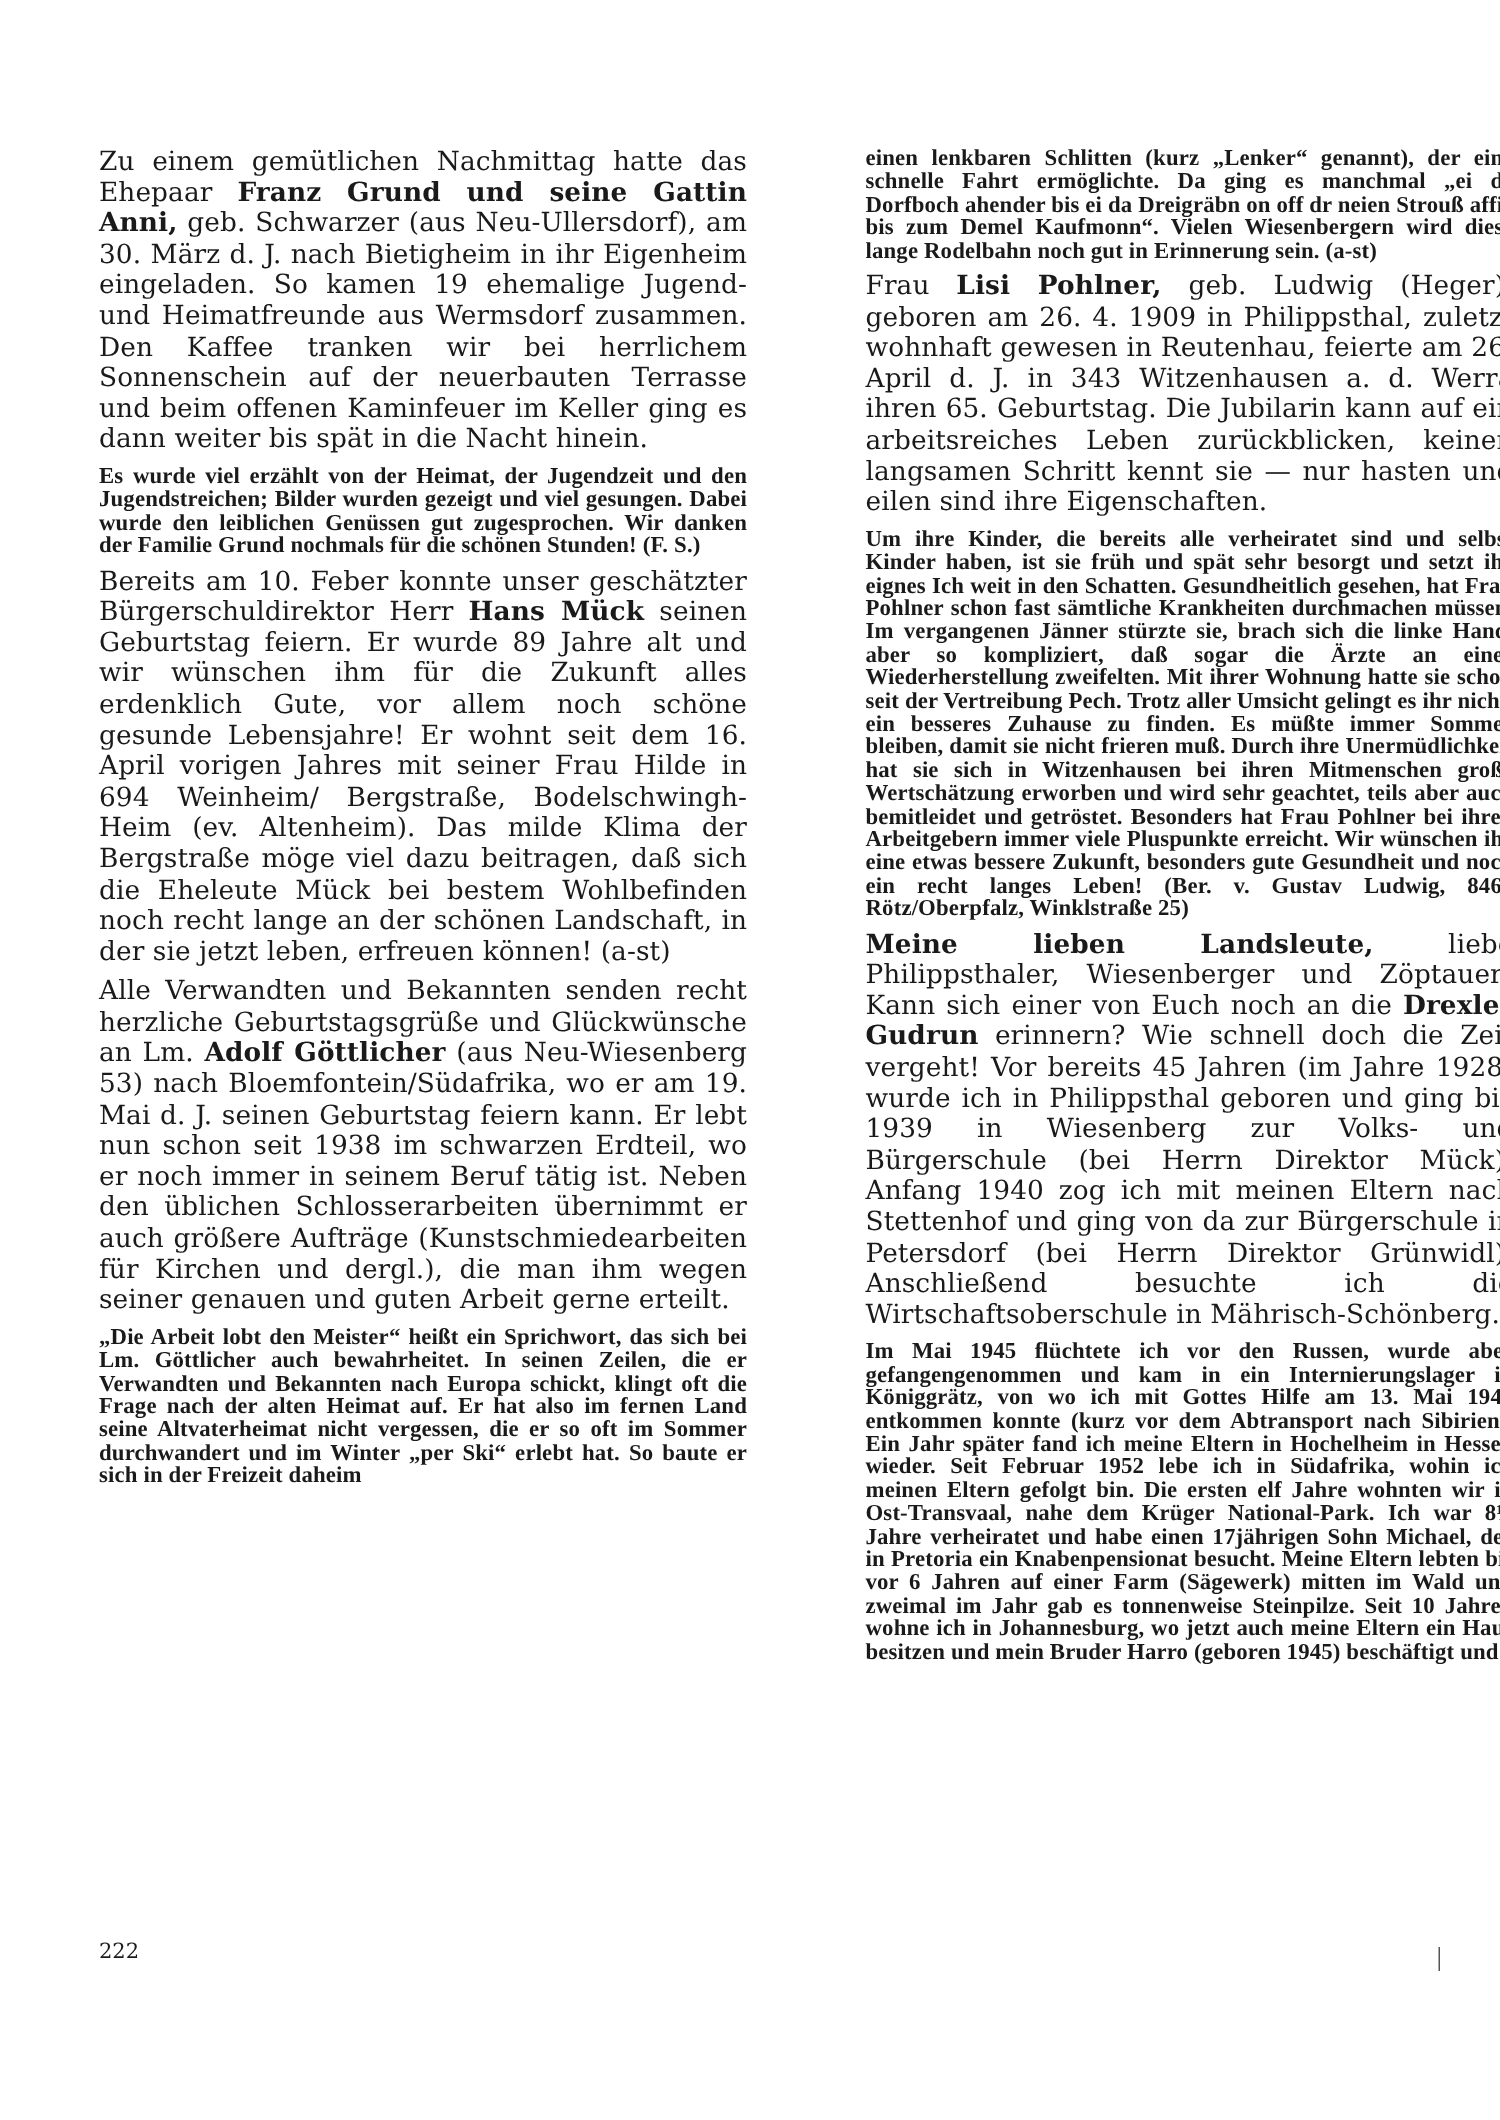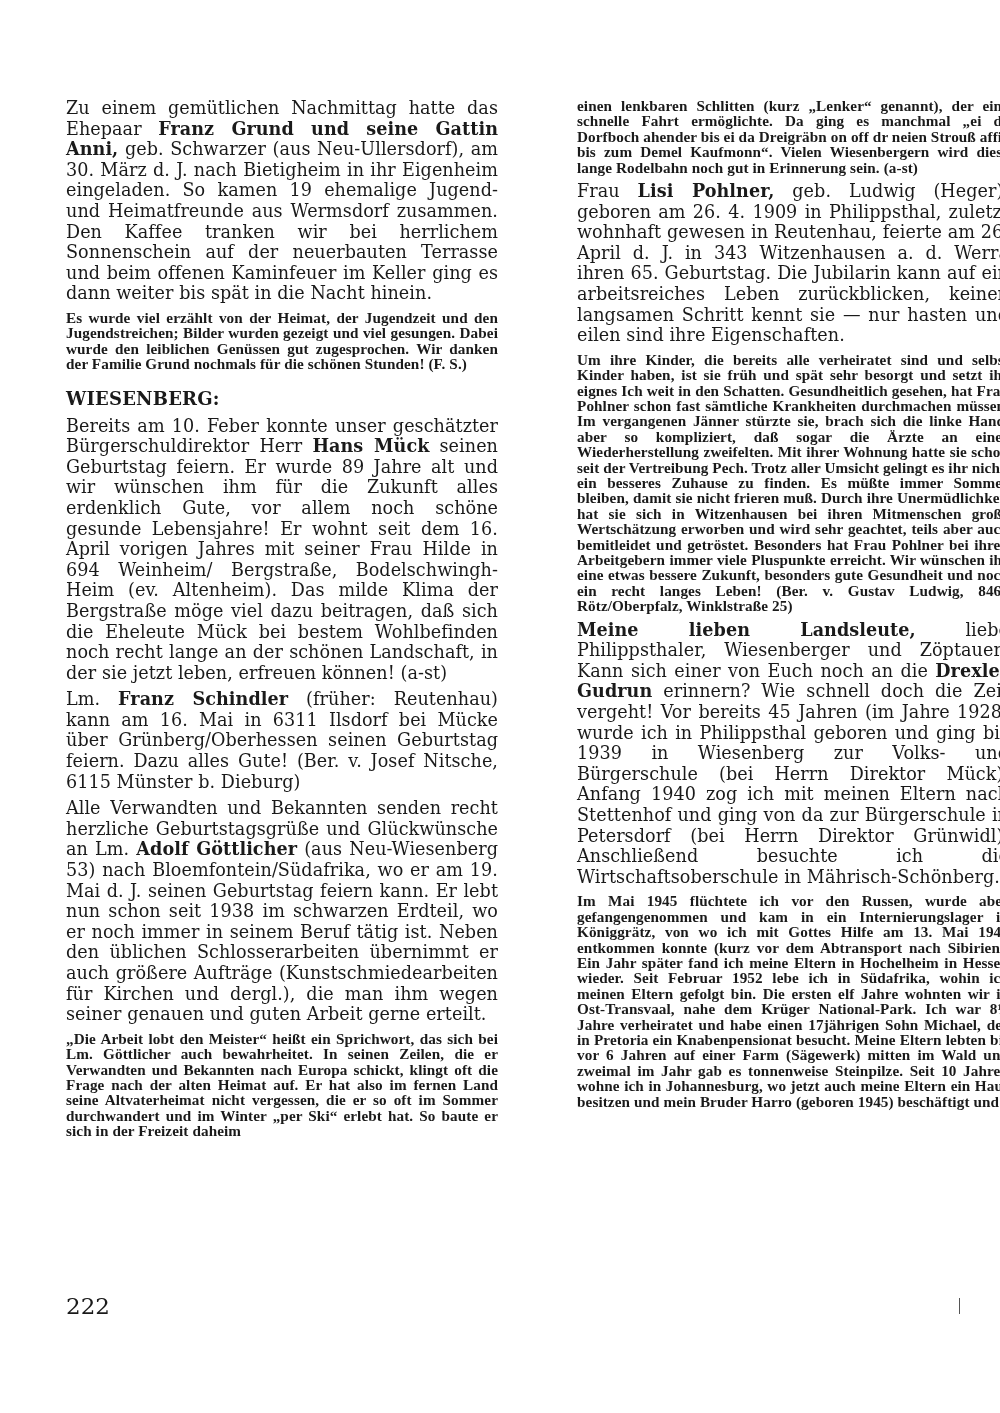--- a/index.html
+++ b/index.html
@@ -5,33 +5,31 @@
   html, body { margin: 0; padding: 0; background: #ffffff; }
   body { width: 1000px; height: 1413px; position: relative; overflow: hidden; color: #1a1a1a; }
   .page { position: absolute; left: 16px; top: 0; width: 1000px; height: 1384px; }
   .col { position: absolute; top: 98px; }
   .col-left { left: 50px; width: 432px; }
   .col-right { left: 513px; width: 432px; margin-left: 48px; }
   .big { font-family: "DejaVu Serif", serif; font-size: 17.6px; line-height: 20.6px; text-align: justify; margin: 0 0 6px 0; letter-spacing: 0.05px; }
   .small { font-family: "Liberation Serif", serif; font-size: 15.2px; line-height: 15.4px; text-align: justify; margin: 0 0 6px 0; font-weight: 600; transform-origin: left top; letter-spacing: 0.1px; }
   .heading { font-family: "DejaVu Serif", serif; font-weight: bold; font-size: 18px; line-height: 22px; margin: 16px 0 6px 0; letter-spacing: 0.2px; }
   b { font-weight: bold; }
-  .page-number { position: absolute; left: 50px; top: 1293px; font-family: "DejaVu Serif", serif; font-size: 23px; text-align: center; }
+  .page-number { position: absolute; left: 50px; top: 1293px; font-family: "DejaVu Serif", serif; font-size: 14px; text-align: center; }
   .edge-mark { position: absolute; left: 943px; top: 1298px; width: 1px; height: 16px; background: #555; }
 </style>
 </head>
 <body>
 
 <div class="page">
   <div class="col col-left">
       <p class="big"><span>Zu einem gemütlichen Nachmittag hatte das Ehepaar </span><b>Franz Grund und seine Gattin Anni,</b><span> geb. Schwarzer (aus Neu-Ullersdorf), am 30. März d. J. nach Bietigheim in ihr Eigenheim eingeladen. So kamen 19 ehemalige Jugend- und Heimatfreunde aus Wermsdorf zusammen. Den Kaffee tranken wir bei herrlichem Sonnenschein auf der neuerbauten Terrasse und beim offenen Kaminfeuer im Keller ging es dann weiter bis spät in die Nacht hinein.</span></p>
       <p class="small"><span>Es wurde viel erzählt von der Heimat, der Jugendzeit und den Jugendstreichen; Bilder wurden gezeigt und viel gesungen. Dabei wurde den leiblichen Genüssen gut zugesprochen. Wir danken der Familie Grund nochmals für die schönen Stunden! (F. S.)</span></p>
-      <h2 class="heading"><span>WIESENBERG:</span></h2>
       <p class="big"><span>Bereits am 10. Feber konnte unser geschätzter Bürgerschuldirektor Herr </span><b>Hans Mück</b><span> seinen Geburtstag feiern. Er wurde 89 Jahre alt und wir wünschen ihm für die Zukunft alles erdenklich Gute, vor allem noch schöne gesunde Lebensjahre! Er wohnt seit dem 16. April vorigen Jahres mit seiner Frau Hilde in 694 Weinheim/ Bergstraße, Bodelschwingh-Heim (ev. Altenheim). Das milde Klima der Bergstraße möge viel dazu beitragen, daß sich die Eheleute Mück bei bestem Wohlbefinden noch recht lange an der schönen Landschaft, in der sie jetzt leben, erfreuen können! (a-st)</span></p>
-      <p class="big"><span>Lm. </span><b>Franz Schindler</b><span> (früher: Reutenhau) kann am 16. Mai in 6311 Ilsdorf bei Mücke über Grünberg/Oberhessen seinen Geburtstag feiern. Dazu alles Gute! (Ber. v. Josef Nitsche, 6115 Münster b. Dieburg)</span></p>
       <p class="big"><span>Alle Verwandten und Bekannten senden recht herzliche Geburtstagsgrüße und Glückwünsche an Lm. </span><b>Adolf Göttlicher</b><span> (aus Neu-Wiesenberg 53) nach Bloemfontein/Südafrika, wo er am 19. Mai d. J. seinen Geburtstag feiern kann. Er lebt nun schon seit 1938 im schwarzen Erdteil, wo er noch immer in seinem Beruf tätig ist. Neben den üblichen Schlosserarbeiten übernimmt er auch größere Aufträge (Kunstschmiedearbeiten für Kirchen und dergl.), die man ihm wegen seiner genauen und guten Arbeit gerne erteilt.</span></p>
       <p class="small"><span>„Die Arbeit lobt den Meister“ heißt ein Sprichwort, das sich bei Lm. Göttlicher auch bewahrheitet. In seinen Zeilen, die er Verwandten und Bekannten nach Europa schickt, klingt oft die Frage nach der alten Heimat auf. Er hat also im fernen Land seine Altvaterheimat nicht vergessen, die er so oft im Sommer durchwandert und im Winter „per Ski“ erlebt hat. So baute er sich in der Freizeit daheim</span></p>
     </div>
   <div class="col col-right">
       <p class="small"><span>einen lenkbaren Schlitten (kurz „Lenker“ genannt), der eine schnelle Fahrt ermöglichte. Da ging es manchmal „ei de Dorfboch ahender bis ei da Dreigräbn on off dr neien Strouß affir bis zum Demel Kaufmonn“. Vielen Wiesenbergern wird diese lange Rodelbahn noch gut in Erinnerung sein. (a-st)</span></p>
       <p class="big"><span>Frau </span><b>Lisi Pohlner,</b><span> geb. Ludwig (Heger), geboren am 26. 4. 1909 in Philippsthal, zuletzt wohnhaft gewesen in Reutenhau, feierte am 26. April d. J. in 343 Witzenhausen a. d. Werra ihren 65. Geburtstag. Die Jubilarin kann auf ein arbeitsreiches Leben zurückblicken, keinen langsamen Schritt kennt sie — nur hasten und eilen sind ihre Eigenschaften.</span></p>
       <p class="small"><span>Um ihre Kinder, die bereits alle verheiratet sind und selbst Kinder haben, ist sie früh und spät sehr besorgt und setzt ihr eignes Ich weit in den Schatten. Gesundheitlich gesehen, hat Frau Pohlner schon fast sämtliche Krankheiten durchmachen müssen. Im vergangenen Jänner stürzte sie, brach sich die linke Hand, aber so kompliziert, daß sogar die Ärzte an einer Wiederherstellung zweifelten. Mit ihrer Wohnung hatte sie schon seit der Vertreibung Pech. Trotz aller Umsicht gelingt es ihr nicht, ein besseres Zuhause zu finden. Es müßte immer Sommer bleiben, damit sie nicht frieren muß. Durch ihre Unermüdlichkeit hat sie sich in Witzenhausen bei ihren Mitmenschen große Wertschätzung erworben und wird sehr geachtet, teils aber auch bemitleidet und getröstet. Besonders hat Frau Pohlner bei ihren Arbeitgebern immer viele Pluspunkte erreicht. Wir wünschen ihr eine etwas bessere Zukunft, besonders gute Gesundheit und noch ein recht langes Leben! (Ber. v. Gustav Ludwig, 8463 Rötz/Oberpfalz, Winklstraße 25)</span></p>
       <p class="big"><b>Meine lieben Landsleute,</b><span> liebe Philippsthaler, Wiesenberger und Zöptauer! Kann sich einer von Euch noch an die </span><b>Drexler Gudrun</b><span> erinnern? Wie schnell doch die Zeit vergeht! Vor bereits 45 Jahren (im Jahre 1928) wurde ich in Philippsthal geboren und ging bis 1939 in Wiesenberg zur Volks- und Bürgerschule (bei Herrn Direktor Mück). Anfang 1940 zog ich mit meinen Eltern nach Stettenhof und ging von da zur Bürgerschule in Petersdorf (bei Herrn Direktor Grünwidl). Anschließend besuchte ich die Wirtschaftsoberschule in Mährisch-Schönberg.</span></p>
       <p class="small"><span>Im Mai 1945 flüchtete ich vor den Russen, wurde aber gefangengenommen und kam in ein Internierungslager in Königgrätz, von wo ich mit Gottes Hilfe am 13. Mai 1945 entkommen konnte (kurz vor dem Abtransport nach Sibirien). Ein Jahr später fand ich meine Eltern in Hochelheim in Hessen wieder. Seit Februar 1952 lebe ich in Südafrika, wohin ich meinen Eltern gefolgt bin. Die ersten elf Jahre wohnten wir in Ost-Transvaal, nahe dem Krüger National-Park. Ich war 8½ Jahre verheiratet und habe einen 17jährigen Sohn Michael, der in Pretoria ein Knabenpensionat besucht. Meine Eltern lebten bis vor 6 Jahren auf einer Farm (Sägewerk) mitten im Wald und zweimal im Jahr gab es tonnenweise Steinpilze. Seit 10 Jahren wohne ich in Johannesburg, wo jetzt auch meine Eltern ein Haus besitzen und mein Bruder Harro (geboren 1945) beschäftigt und</span></p>
     </div>

